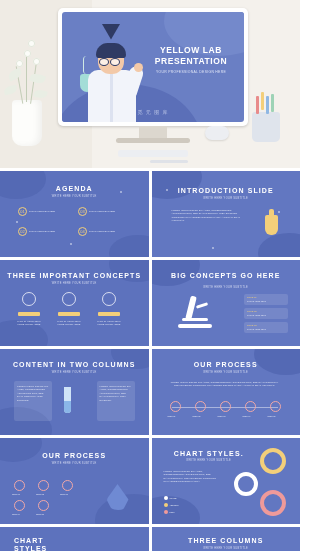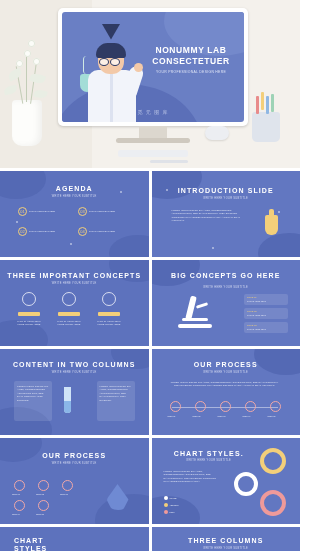--- a/index.html
+++ b/index.html
@@ -118,22 +118,22 @@
           <div class="sci-shirt"></div>
           <div class="sci-arm"></div>
           <div class="sci-hand"></div>
           <div class="sci-head"></div>
           <div class="sci-hair"></div>
           <div class="sci-glass l"></div>
           <div class="sci-glass r"></div>
         </div>
 
         <div class="screen-title">
-          <div>NONUMMY LAB</div>
-          <div>CONSECTETUER</div>
+          <div>YELLOW LAB</div>
+          <div>PRESENTATION</div>
         </div>
         <div class="screen-sub">YOUR PROFESSIONAL DESIGN HERE</div>
         <div class="screen-watermark">觅 元 图 库</div>
       </div>
     </div>
     <div class="stand"></div>
     <div class="stand-base"></div>
 
     <div class="cup"></div>
     <div class="pencil" style="left:256px; background:#e88b8b;"></div>

